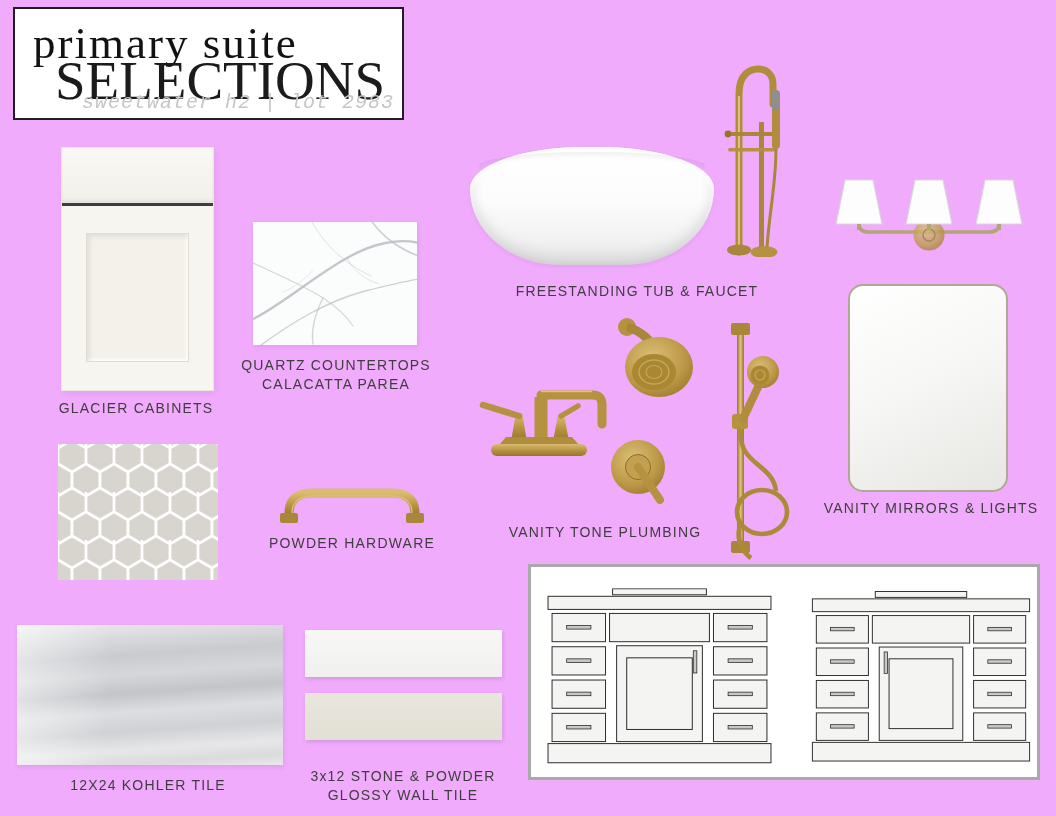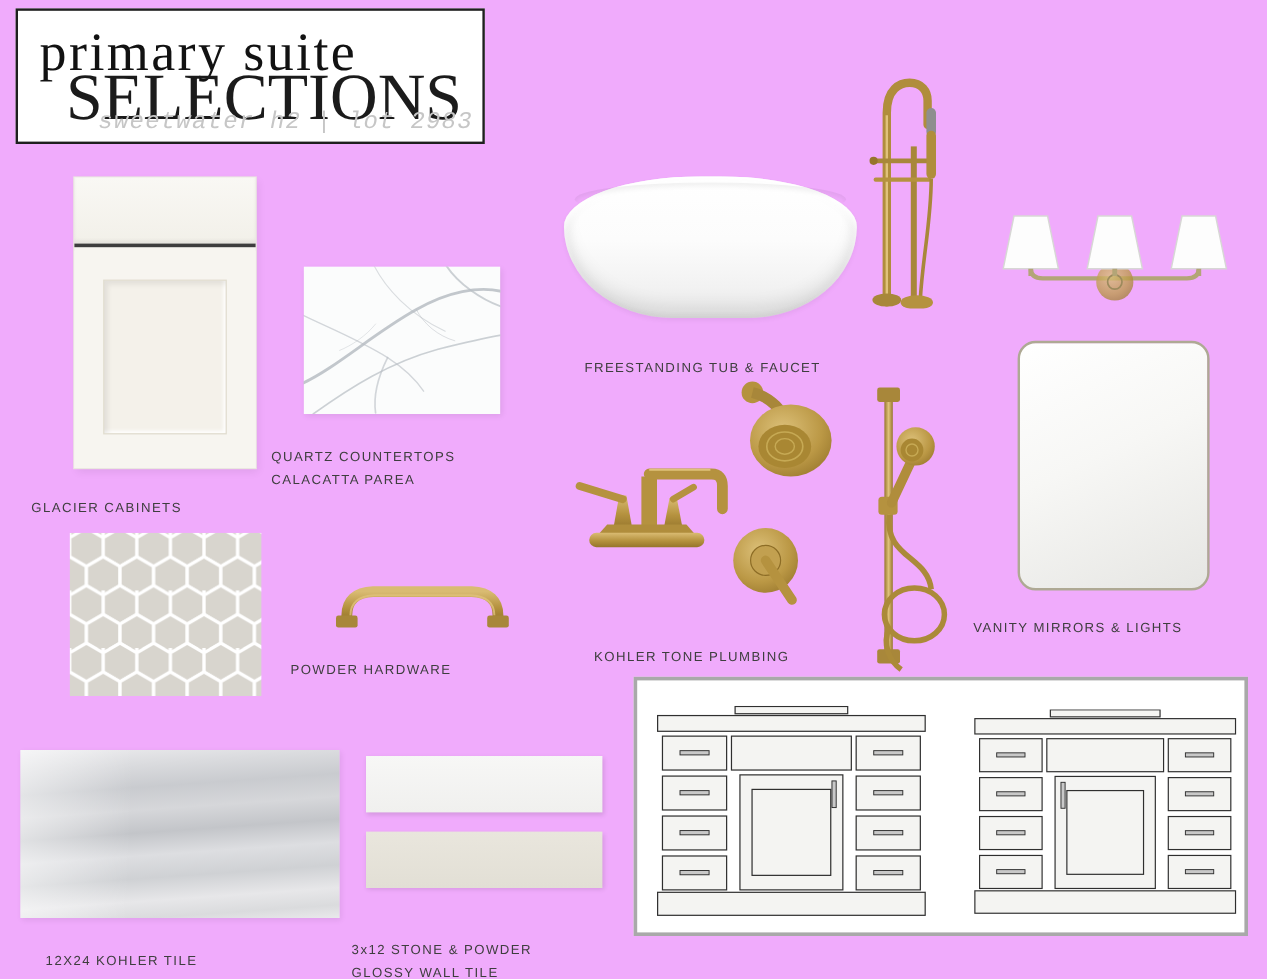--- a/index.html
+++ b/index.html
@@ -11,22 +11,22 @@
   .title-box { position:absolute; left:13px; top:7px; width:391px; height:113px;
                border:2px solid #1f1f1f; background:#ffffff; }
   .title-primary { position:absolute; left:18px; top:8px; font-family:"Liberation Serif", serif;
                    font-size:45px; letter-spacing:2px; color:#121212; }
   .title-selections { position:absolute; left:40px; top:40px; font-family:"Liberation Serif", serif;
                       font-size:55px; letter-spacing:0px; color:#1b1b1b; }
   .title-subtitle { position:absolute; right:8px; bottom:4px; font-family:Liberation Mono, monospace;
                     font-style:italic; font-size:20px; letter-spacing:1px; color:#c6c6c6; }
 
   
-  .lbl { position:absolute; font-size:11px; letter-spacing:1.2px;
-         color:#3e3e3e; line-height:19px; white-space:nowrap;margin-top:16px; }
+  .lbl { position:absolute; text-align:center; font-size:14px; letter-spacing:1.2px;
+         color:#3e3e3e; line-height:19px; white-space:nowrap; }
 
   
   .gc { position:absolute; left:62px; top:148px; width:151px; height:242px;
         background:#f7f5f0; box-shadow:0 0 0 1px #eae7e0, 2px 3px 7px rgba(0,0,0,0.07); }
   .gc-drawer { position:absolute; left:0; top:0; right:0; height:58px;
                background:linear-gradient(180deg,#f9f8f4,#f2f0e9);
                border-bottom:3px solid #3d3d3d;
                box-shadow: inset 0 -3px 3px rgba(0,0,0,0.05); }
   .gc-door { position:absolute; left:0; top:61px; right:0; bottom:0; background:#f7f5f0; }
   .gc-panel { position:absolute; left:24px; top:24px; right:24px; bottom:28px;
@@ -243,21 +243,21 @@
       <rect x="257" y="99" width="16" height="15" rx="3" fill="#b5923f"></rect>
       <path d="M268,104 L284,70" stroke="#b08d3c" stroke-width="8" stroke-linecap="round"></path>
       <circle cx="288" cy="57" r="16" fill="url(#goldRad)"></circle>
       <circle cx="285" cy="60" r="9.5" fill="#a98733"></circle>
       <circle cx="285" cy="60" r="5" fill="none" stroke="#c6a954" stroke-width="1.2"></circle>
       <path d="M266,114 C262,150 298,148 301,176" fill="none" stroke="#ab8a39" stroke-width="4.6"></path>
       <ellipse cx="287" cy="197" rx="25" ry="22" fill="none" stroke="#ab8a39" stroke-width="4.6"></ellipse>
       <path d="M266,208 C260,222 266,236 276,243" fill="none" stroke="#ab8a39" stroke-width="4.6"></path>
     </g>
   </svg>
-  <div class="lbl" style="left:495px; top:523px; width:220px;">KOHLER TONE PLUMBING</div>
+  <div class="lbl" style="left:495px; top:523px; width:220px;">VANITY TONE PLUMBING</div>
 
   <div class="tile12"></div>
   <div class="lbl" style="left:38px; top:776px; width:220px;">12X24 KOHLER TILE</div>
 
   <div class="wtile powder"></div>
   <div class="wtile stone"></div>
   <div class="lbl" style="left:293px; top:767px; width:220px;">
     <span style="display:block">3x12 STONE &amp; POWDER</span>
     <span style="display:block">GLOSSY WALL TILE</span>
   </div>

